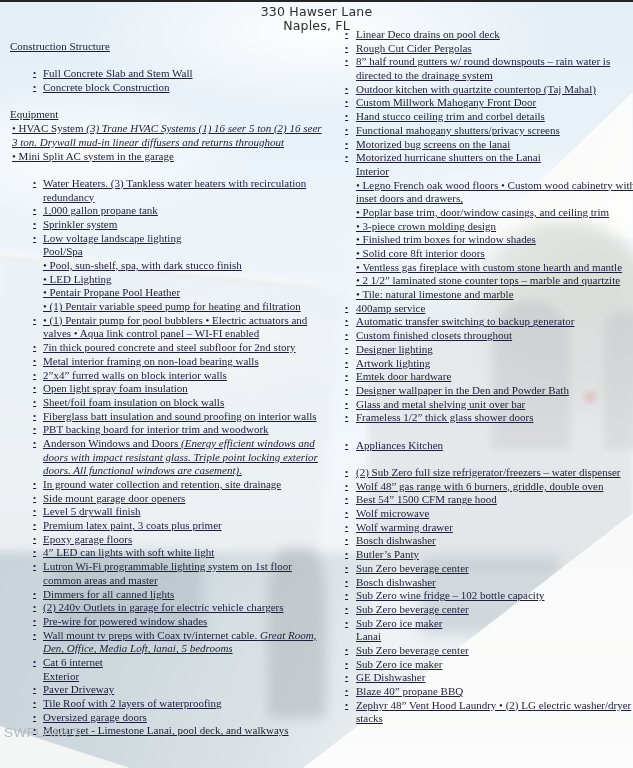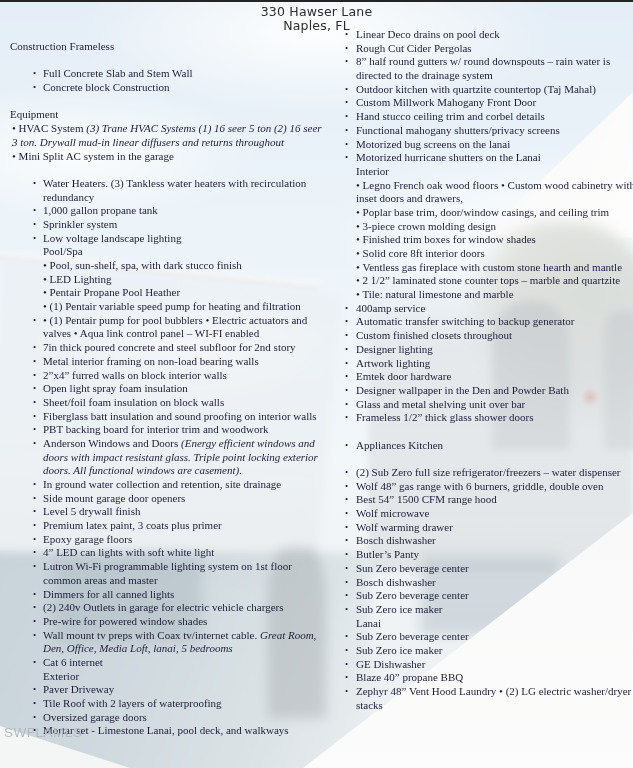--- a/index.html
+++ b/index.html
@@ -45,21 +45,21 @@
       clip-path:polygon(100% 0,100% 100%,0 100%);}
   .deck-corner{position:absolute;left:0;bottom:0;width:130px;height:42px;background:#e9eceb;
       clip-path:polygon(0 0,100% 100%,0 100%);opacity:.95;}
   .veil{position:absolute;inset:0;background:rgba(255,255,255,.60);z-index:1;}
   .top-strip{position:absolute;top:0;left:0;right:0;height:2px;background:#242424;z-index:4;}
   
   .title{position:absolute;top:5px;left:0;width:100%;text-align:center;z-index:5;
       font-family:"DejaVu Sans",sans-serif;font-size:12.5px;line-height:13.5px;
       letter-spacing:.2px;color:#2d2d2d;}
   .col{position:absolute;z-index:5;font-family:"Liberation Serif",serif;
-      font-size:11px;line-height:13.7px;color:#1d1d38;}
+      font-size:11px;line-height:13.7px;color:#1d1d38;text-decoration:underline;}
   #col-left{left:10px;top:40px;width:320px;}
   #col-right{left:335px;top:28px;width:296px;}
   .ln{white-space:nowrap;height:13.7px;}
   .ln.li{display:flex;}
   .mk{flex:0 0 10px;margin-left:23px;}
   #col-right .mk{margin-left:10px;flex-basis:11px;}
   .mk::before{content:"\2022";display:block;font-size:9px;line-height:13.7px;}
   .ln.sub,.ln.cont{padding-left:33px;}
   #col-right .ln.sub,#col-right .ln.cont{padding-left:21px;}
   .ln.f,.ln.fc{padding-left:2px;}
@@ -93,21 +93,21 @@
   </div>
   <div class="veil"></div>
   <div class="top-strip"></div>
 
   <div class="title">
     <div>330 Hawser Lane</div>
     <div>Naples, FL</div>
   </div>
 
   <div class="col" id="col-left">
-      <div class="ln h">Construction Frameless</div>
+      <div class="ln h">Construction Structure</div>
       <div class="ln gap"></div>
       <div class="ln li">
         <span class="mk"></span>
         <span class="tx">Full Concrete Slab and Stem Wall</span>
       </div>
       <div class="ln li">
         <span class="mk"></span>
         <span class="tx">Concrete block Construction</span>
       </div>
       <div class="ln gap"></div>
@@ -366,20 +366,24 @@
       <div class="ln li">
         <span class="mk"></span>
         <span class="tx">Sun Zero beverage center</span>
       </div>
       <div class="ln li">
         <span class="mk"></span>
         <span class="tx">Bosch dishwasher</span>
       </div>
       <div class="ln li">
         <span class="mk"></span>
+        <span class="tx">Sub Zero wine fridge – 102 bottle capacity</span>
+      </div>
+      <div class="ln li">
+        <span class="mk"></span>
         <span class="tx">Sub Zero beverage center</span>
       </div>
       <div class="ln li">
         <span class="mk"></span>
         <span class="tx">Sub Zero ice maker</span>
       </div>
       <div class="ln cont">Lanai</div>
       <div class="ln li">
         <span class="mk"></span>
         <span class="tx">Sub Zero beverage center</span>

